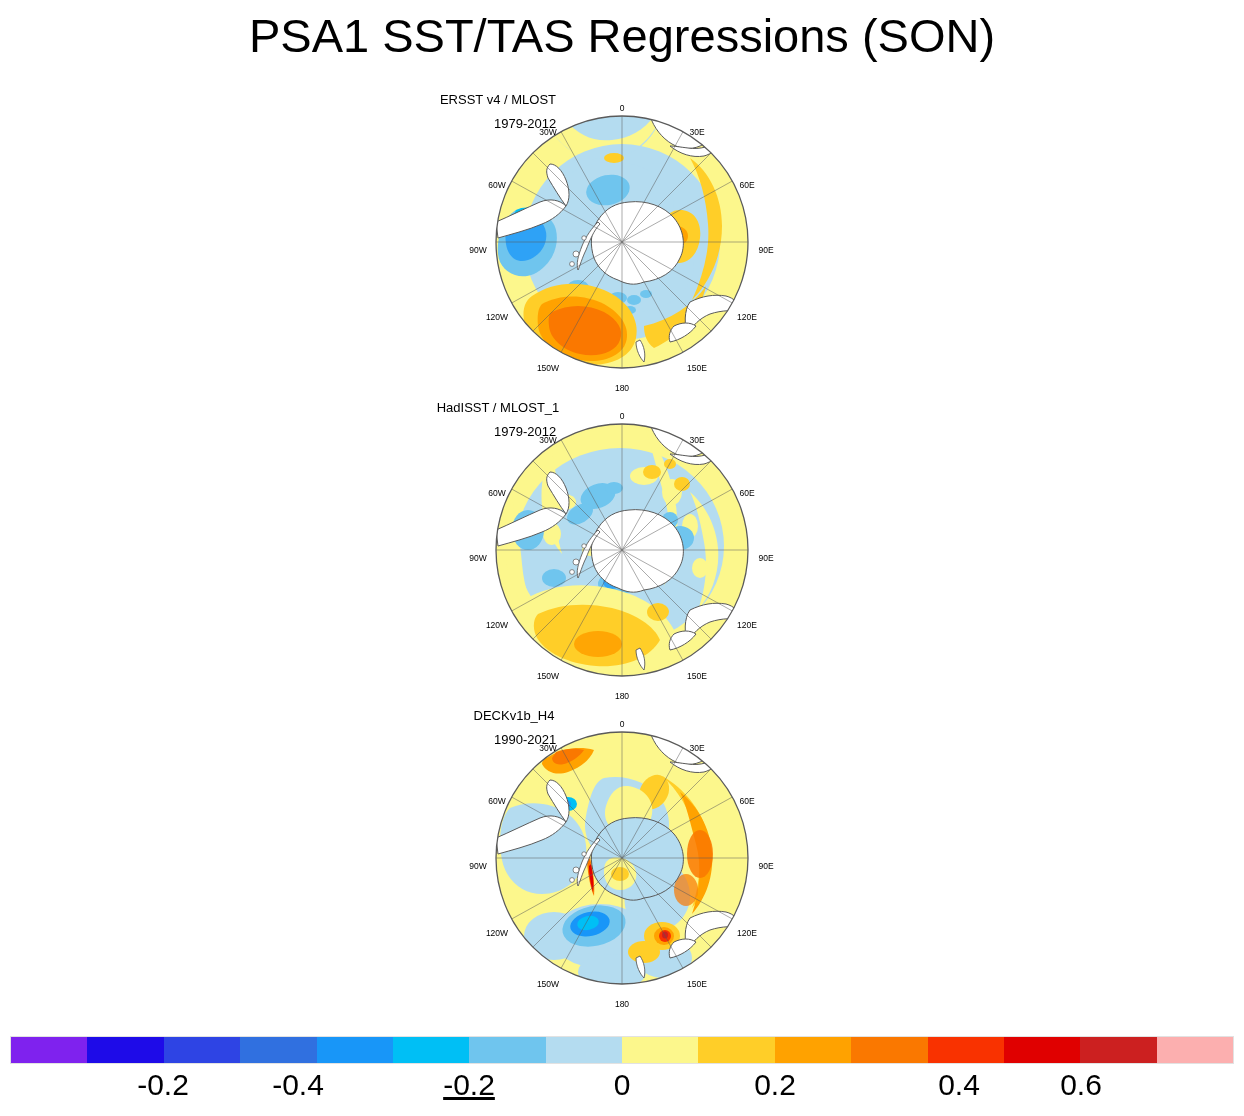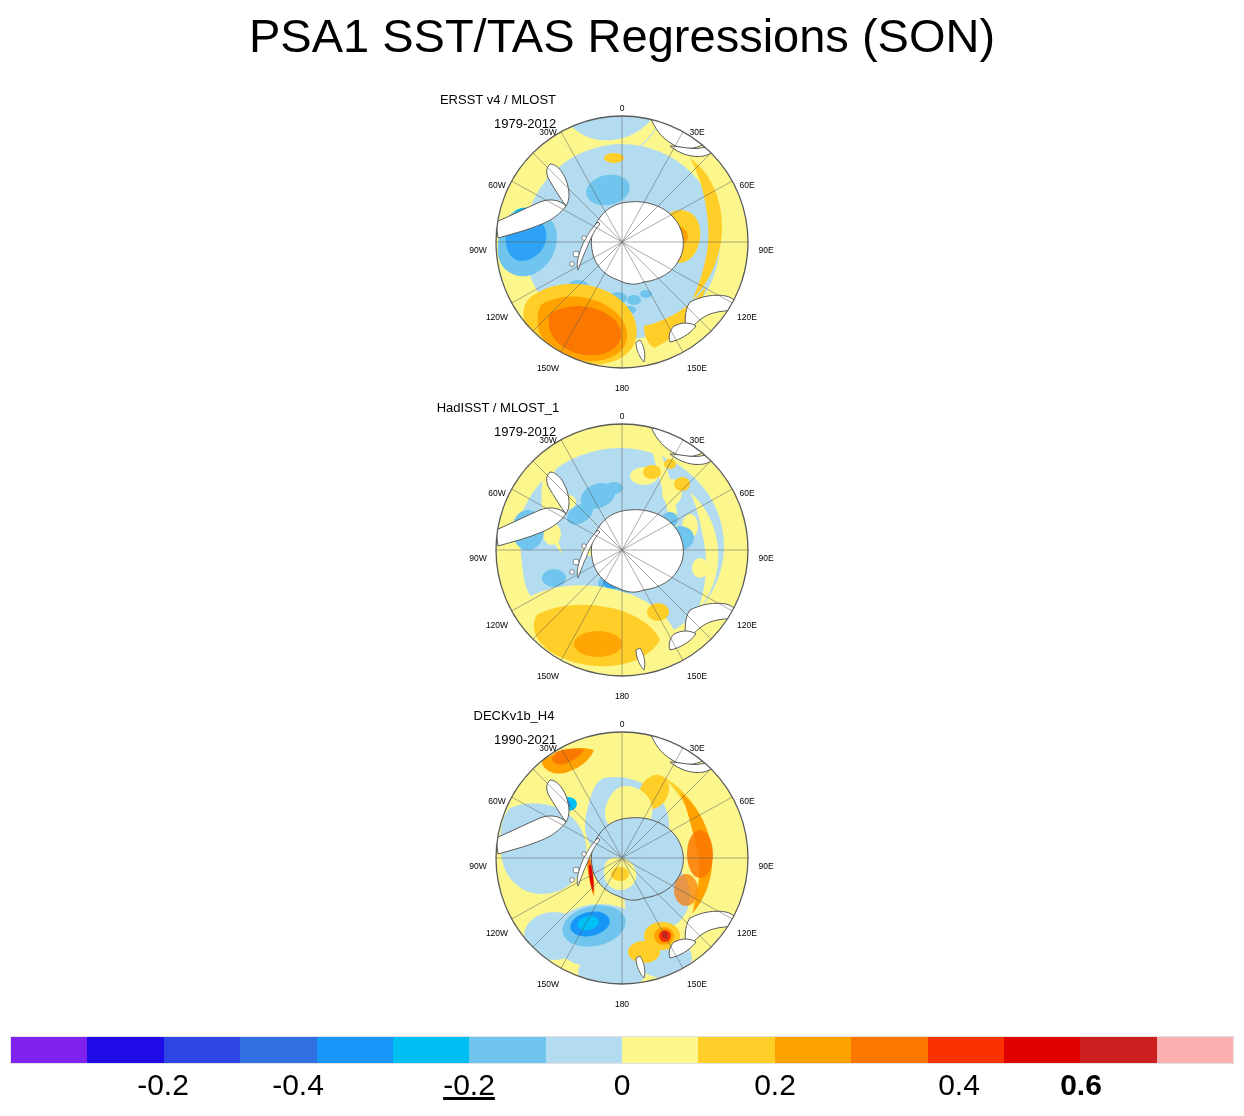--- a/index.html
+++ b/index.html
@@ -359,14 +359,14 @@
     <div class="swatch" style="background: rgb(204, 32, 32);"></div>
     <div class="swatch" style="background: rgb(252, 175, 175);"></div>
   </div>
 <div id="cb-labels">
     <div class="cbtick" style="left: 153px;">-0.2</div>
     <div class="cbtick" style="left: 288px;">-0.4</div>
     <div class="cbtick" style="left: 459px; text-decoration: underline;">-0.2</div>
     <div class="cbtick" style="left: 612px;">0</div>
     <div class="cbtick" style="left: 765px;">0.2</div>
     <div class="cbtick" style="left: 949px;">0.4</div>
-    <div class="cbtick" style="left: 1071px; font-weight: bold;">0.6</div>
+    <div class="cbtick" style="left: 1071px;">0.6</div>
   </div>
 
 </body></html>

